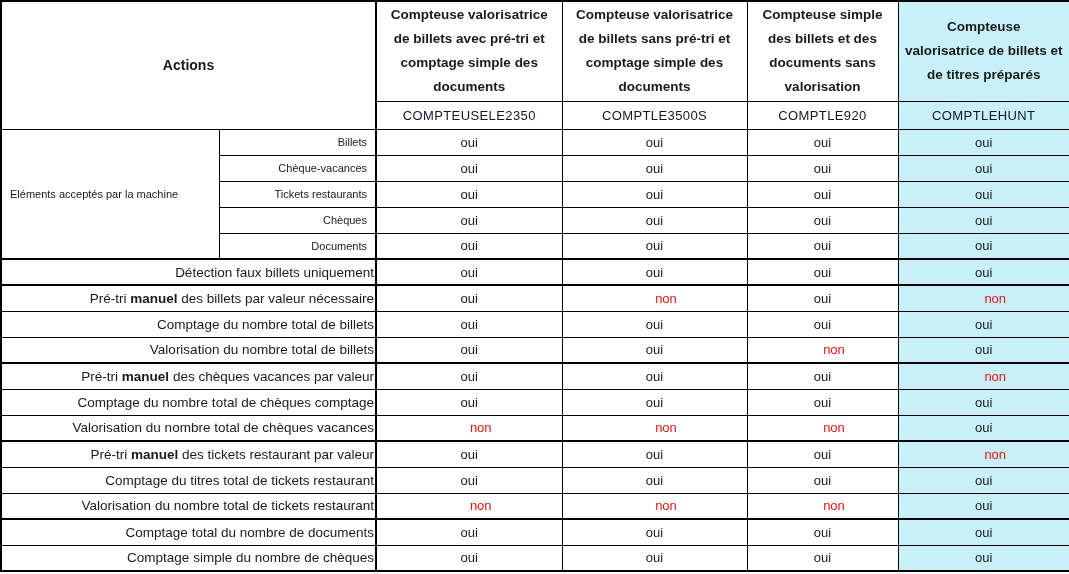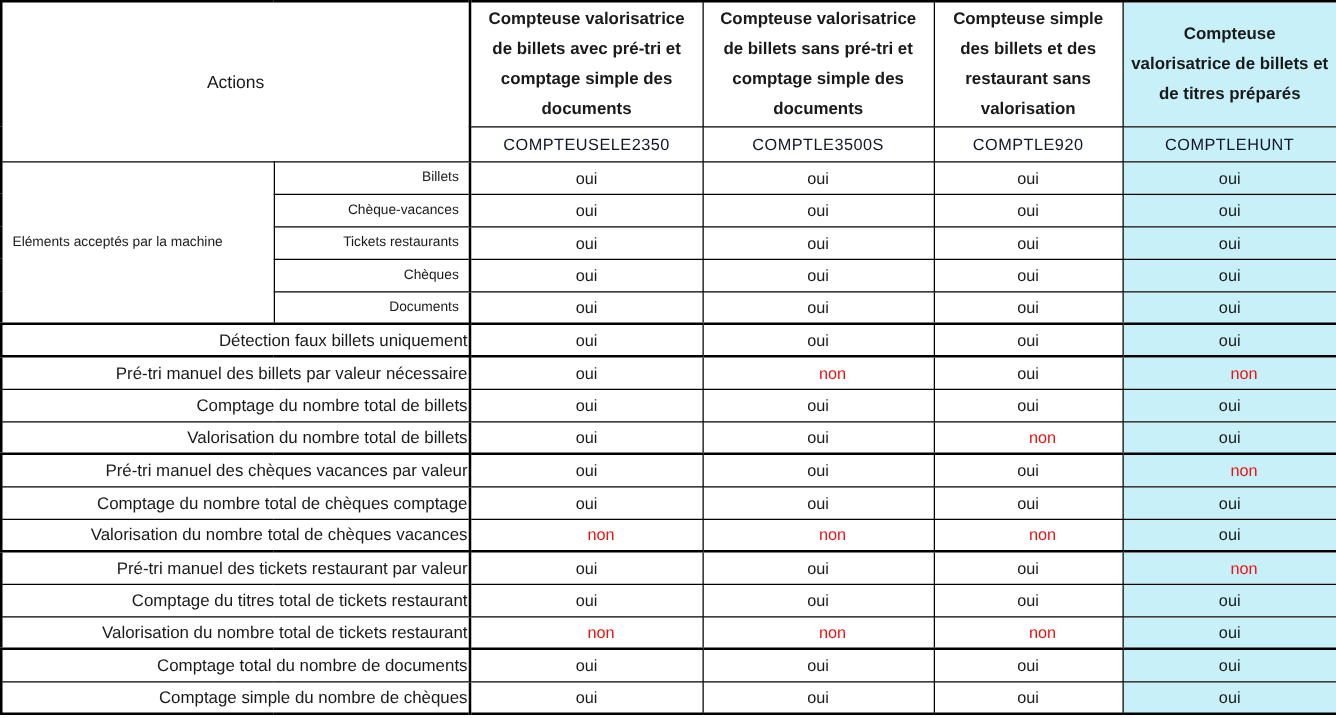--- a/index.html
+++ b/index.html
@@ -28,21 +28,21 @@
   }
   
   col.c-group{width:218px;}
   col.c-sub{width:157px;}
   col.c-p1{width:186px;}
   col.c-p2{width:185px;}
   col.c-p3{width:151px;}
   col.c-p4{width:172px;}
 
   th.actions{
-    font-weight:400;font-size:14px;text-align:center;vertical-align:middle;
+    font-weight:700;font-size:14px;text-align:center;vertical-align:middle;
     border-right-width:2px;
   }
   th.product{
     height:100px;
     font-weight:700;font-size:13.5px;line-height:24px;
     text-align:center;vertical-align:middle;
     white-space:pre-line;
     padding:0 4px;
   }
   tr.model-row th{
@@ -59,21 +59,21 @@
     height:26px;font-size:13.5px;text-align:right;vertical-align:middle;
     padding-right:8px;
     border-right-width:2px;
   }
   td.row-label{
     height:26px;font-size:13.5px;text-align:right;vertical-align:middle;
     padding-left:6px;
     border-right-width:2px;
     white-space:nowrap;
   }
-  td.row-label b{font-weight:400;}
+  td.row-label b{font-weight:700;}
   td.group-label,
   td.sub-label{font-size:11px;}
   td.val{
     height:26px;font-size:13px;text-align:center;vertical-align:middle;
   }
   td.val.no{color:var(--no-color);padding-left:24px;}
   .hl{background:var(--hl-bg) !important;}
   tr.section-end td{border-bottom-width:2px;}
   td.group-end{border-bottom-width:2px;}
 </style>
@@ -95,21 +95,21 @@
       <th class="product">Compteuse valorisatrice
 de billets avec pré-tri et
 comptage simple des
 documents</th>
       <th class="product">Compteuse valorisatrice
 de billets sans pré-tri et
 comptage simple des
 documents</th>
       <th class="product">Compteuse simple
 des billets et des
-restaurant sans
+documents sans
 valorisation</th>
       <th class="product hl">Compteuse
 valorisatrice de billets et
 de titres préparés</th>
     </tr>
     <tr class="model-row">
       <th>COMPTEUSELE2350</th>
       <th>COMPTLE3500S</th>
       <th>COMPTLE920</th>
       <th class="hl">COMPTLEHUNT</th>

